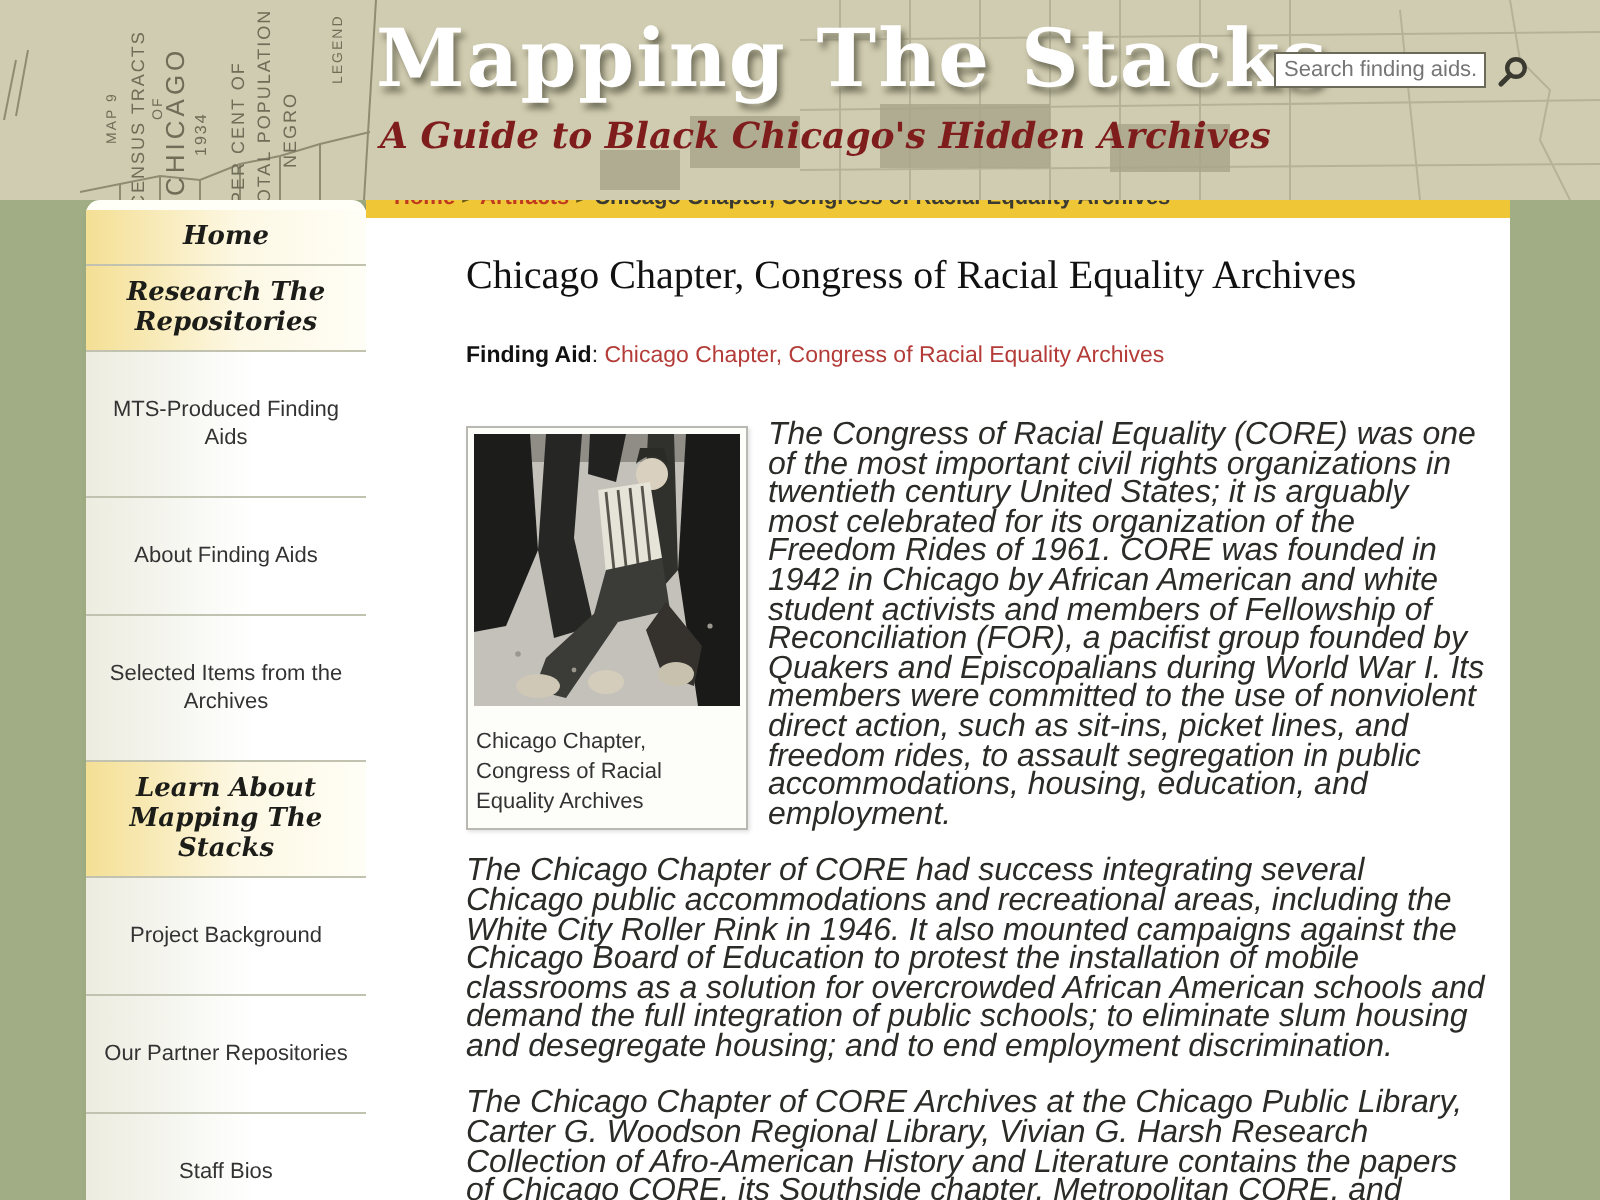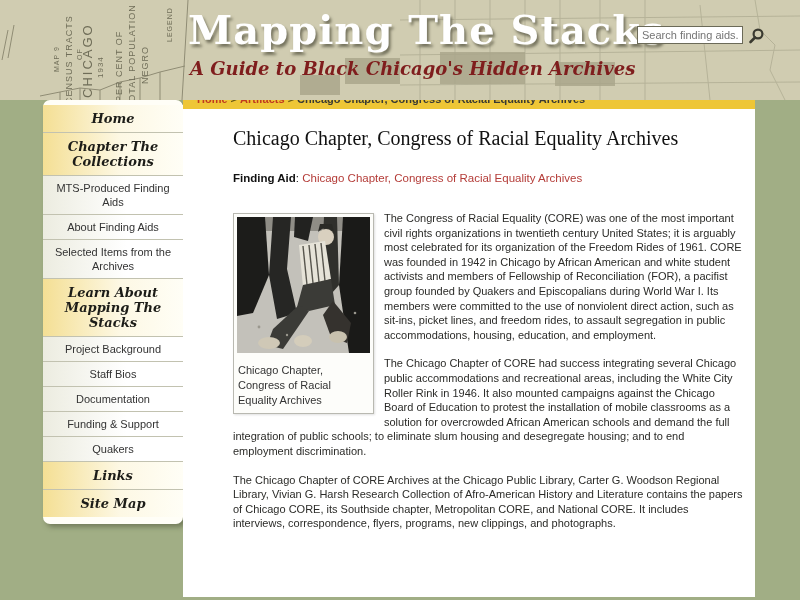--- a/index.html
+++ b/index.html
@@ -25,41 +25,41 @@
   
   .main { display:flex; align-items:flex-start; }
   .sidebar-col { width:183px; flex:0 0 183px; }
   .sidebar { margin-left:43px; width:140px; background:#fffef7; border-radius:7px;
              box-shadow:3px 3px 5px rgba(70,75,50,.5); padding:5px 0 7px 0; }
   .nav-row { text-align:center; border-top:1px solid #c2c2b0; cursor:pointer; }
   .nav-row:first-child { border-top:none; }
   .nav-row.heading { font-family:"DejaVu Serif","Liberation Serif",serif; font-weight:bold; font-style:italic;
                      font-size:13px; color:#1c1c18; padding:6px 8px;
                      background:linear-gradient(to right,#f4df94 0%, #fdf8e4 55%, #fffef6 100%); }
-  .nav-row.item { font-size:11px; color:#333; padding:5px 8px; line-height:14px;
+  .nav-row.item { font-size:11px; color:#333; padding:22px 8px; line-height:14px;
                   background:linear-gradient(to right,#ecece0 0%, #ffffff 60%); }
 
   .content-col { flex:1; margin-right:45px; margin-top:-12px; display:flex; flex-direction:column; }
   .breadcrumb { background:#eec636; border-radius:6px 6px 0 0; padding:5px 12px 4px 14px;
                 font-size:11px; font-weight:bold; color:#3a3a33; }
   .breadcrumb a { color:#c0391f; text-decoration:none; cursor:pointer; }
   .crumb-sep { padding:0 3px; color:#6b5a16; }
 
   .white-box { background:#ffffff; flex:1; padding:16px 12px 20px 50px; min-height:488px; }
   h1.page-title { font-family:"Liberation Serif","DejaVu Serif",serif; font-weight:normal;
                   font-size:20px; color:#111; margin:2px 0 20px 0; }
   .meta { font-size:11.5px; line-height:17px; color:#222; margin-bottom:24px; }
   .meta b { color:#111; }
   .meta a { color:#b43c38; text-decoration:none; cursor:pointer; }
 
   .figure { float:left; width:141px; border:1px solid #b9b9b1; background:#fdfdfa; padding:3px;
             margin:2px 10px 6px 0; box-shadow:1px 1px 2px rgba(0,0,0,.12); }
   .figure-caption { font-size:11px; color:#333; line-height:15px; padding:6px 1px 2px 1px; }
 
-  .body-text p { font-size:11px; line-height:14.6px; color:#2b2b28; margin-bottom:14px; }
+  .body-text p { font-size:16px; line-height:14.6px; color:#2b2b28; margin-bottom:14px;font-style:italic; }
 </style>
 </head>
 <body>
 
 <div class="screen">
 
   <div class="header">
     <svg class="map-svg" width="800" height="100">
       <g stroke="#b3b096" stroke-width="1" fill="none" opacity="0.9">
         <line x1="420" y1="0" x2="420" y2="100"></line>
@@ -116,26 +116,27 @@
         </svg>
       </button>
     </div>
   </div>
 
   <div class="main">
 
     <div class="sidebar-col">
       <nav class="sidebar">
         <div class="nav-row heading">Home</div>
-        <div class="nav-row heading">Chapter The Collections</div>
+        <div class="nav-row heading">Research The Repositories</div>
         <div class="nav-row item">MTS-Produced Finding Aids</div>
         <div class="nav-row item">About Finding Aids</div>
         <div class="nav-row item">Selected Items from the Archives</div>
         <div class="nav-row heading">Learn About Mapping The Stacks</div>
         <div class="nav-row item">Project Background</div>
+        <div class="nav-row item">Our Partner Repositories</div>
         <div class="nav-row item">Staff Bios</div>
         <div class="nav-row item">Documentation</div>
         <div class="nav-row item">Funding &amp; Support</div>
         <div class="nav-row item">Quakers</div>
         <div class="nav-row heading">Links</div>
         <div class="nav-row heading">Site Map</div>
       </nav>
     </div>
 
     <div class="content-col">

